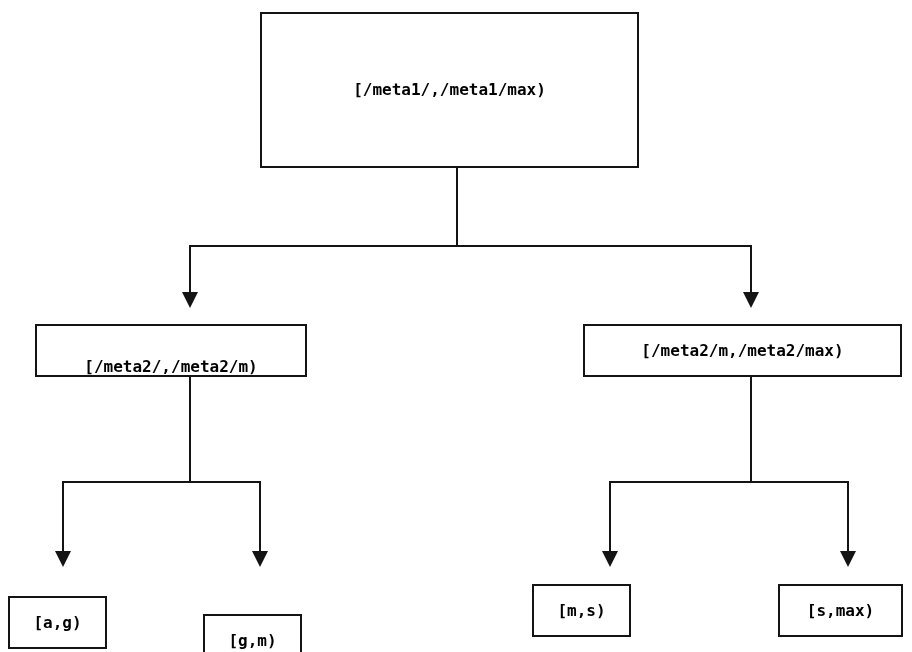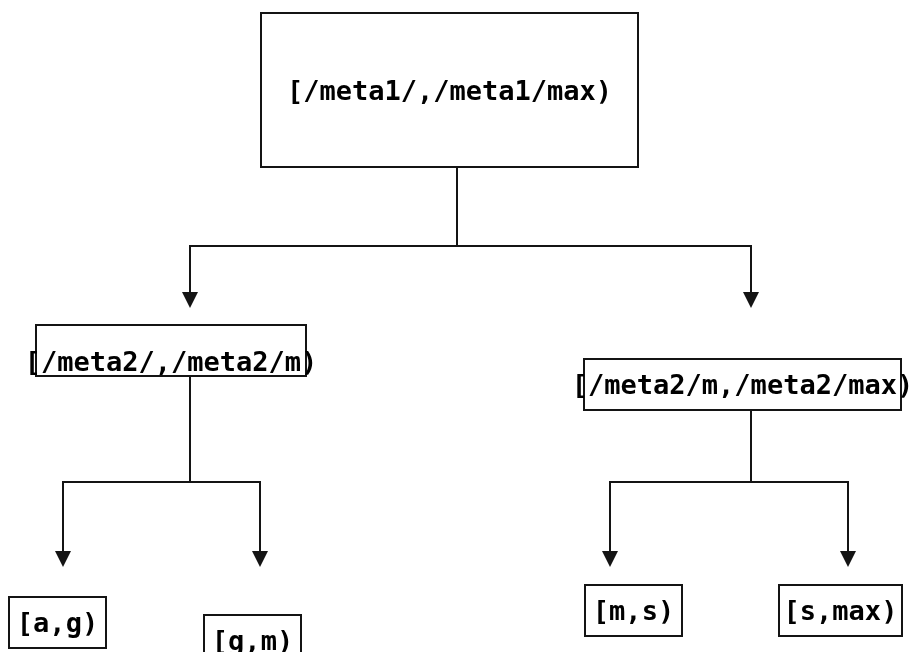--- a/index.html
+++ b/index.html
@@ -34,30 +34,30 @@
   .node {
     position: absolute;
     box-sizing: border-box;
     border: 2px solid var(--line, #141414);
     background: #ffffff;
     display: flex;
     align-items: center;
     justify-content: center;
     color: var(--text, #000000);
     font-weight: bold;
-    font-size: 27px;
+    font-size: 16px;
     line-height: 1;
     white-space: nowrap;
   }
   .node-root        { left: 260px; top: 12px;  width: 379px; height: 156px; }
   .node-level2-left { left: 35px;  top: 324px; width: 272px; height: 53px; align-items: flex-end; }
-  .node-level2-right{ left: 583px; top: 324px; width: 319px; height: 53px; margin-top: 34px; }
+  .node-level2-right{ left: 583px; top: 324px; width: 319px; height: 53px; }
   .node-leaf-ag     { left: 8px;   top: 596px; width: 99px;  height: 53px; }
   .node-leaf-gm     { left: 203px; top: 614px; width: 99px;  height: 53px; }
-  .node-leaf-ms     { left: 584px; top: 584px; width: 99px;  height: 53px; }
+  .node-leaf-ms     { left: 532px; top: 584px; width: 99px;  height: 53px; }
   .node-leaf-smax   { left: 778px; top: 584px; width: 125px; height: 53px; }
 </style>
 </head>
 <body>
 
 <div class="canvas">
 
   <svg class="edges-svg" viewBox="0 0 912 652" aria-hidden="true">
     <g>
       <polyline class="edge-line" points="457,168 457,246 190,246 190,292"></polyline>

